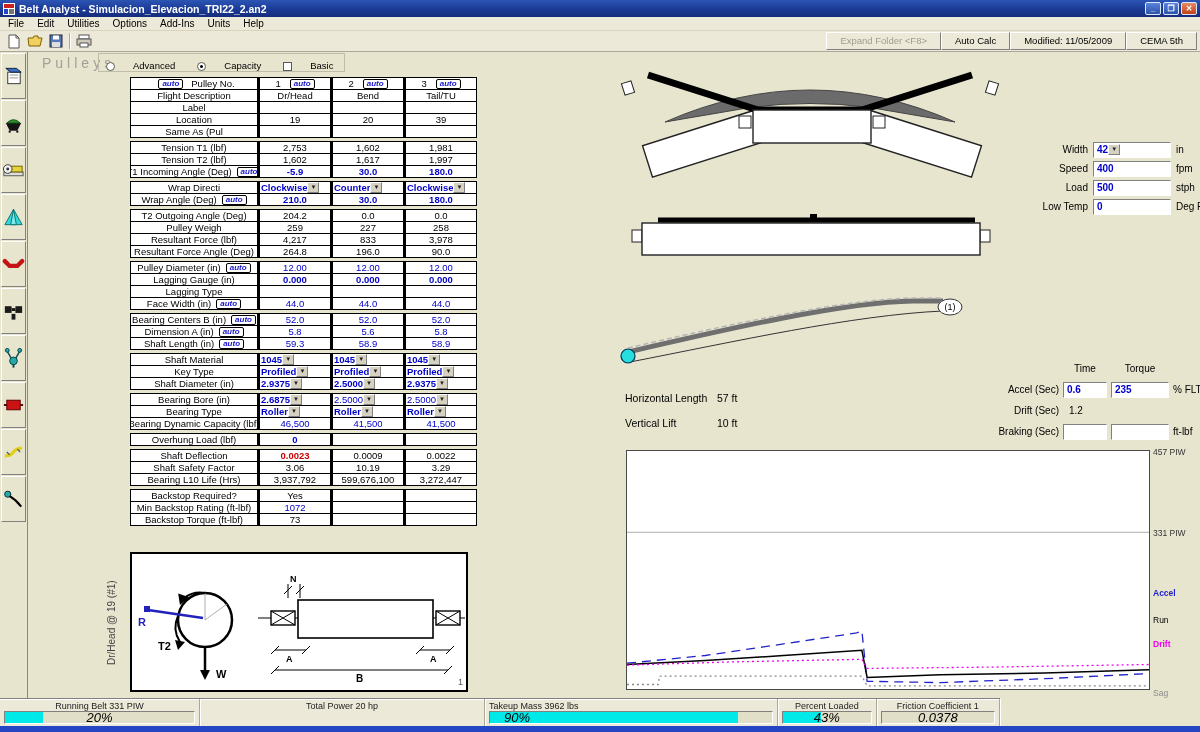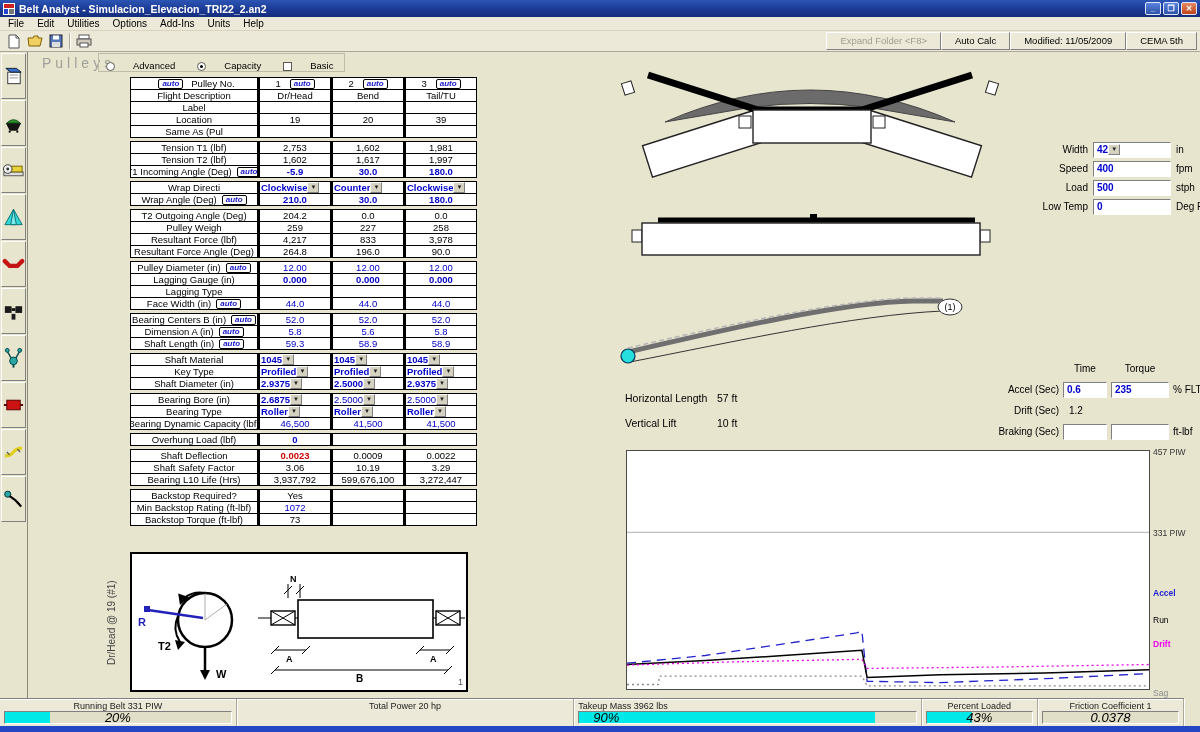--- a/index.html
+++ b/index.html
@@ -87,21 +87,21 @@
   .motion .lab { text-align:right; }
   .motion .hdr { text-align:center; font-size:10px; }
   .drift-val { padding-left:6px; }
 
   
   .chartbox { position:absolute; left:626px; top:398px; width:524px; height:240px; background:#fff; border:1px solid #4a4a4a; }
   .chartlabels { position:absolute; left:1153px; top:398px; width:47px; height:246px; font-size:8.5px; color:#333; }
   .chartlabels span { position:absolute; left:0; white-space:nowrap; }
 
   
-  .statusbar { position:absolute; left:0; top:698px; width:1184px; height:28px; background:#ece9d8;
+  .statusbar { position:absolute; left:0; top:698px; width:1000px; height:28px; background:#ece9d8;
     border-top:1px solid #808080; box-shadow:inset 0 1px 0 #fff; display:flex; }
   .ss { position:relative; border-right:1px solid #aca899; box-shadow:1px 0 0 #fff; }
   .slabel { height:12px; font-size:9px; color:#222; text-align:center; padding-top:2px;
     white-space:nowrap; overflow:hidden; }
   .slabel.left { text-align:left; padding-left:4px; }
   .sbar { margin:0 4px; height:13px; border:1px solid; border-color:#808080 #fff #fff #808080;
     background:#e2dfc8; position:relative; font-size:13px;font-style:italic; }
   .sfill { position:absolute; left:0; top:0; bottom:0; background:#00e9e9; }
   .sbtext { position:absolute; inset:0; text-align:center; line-height:11px; }
   .sbtext.left { text-align:left; padding-left:14px; }

